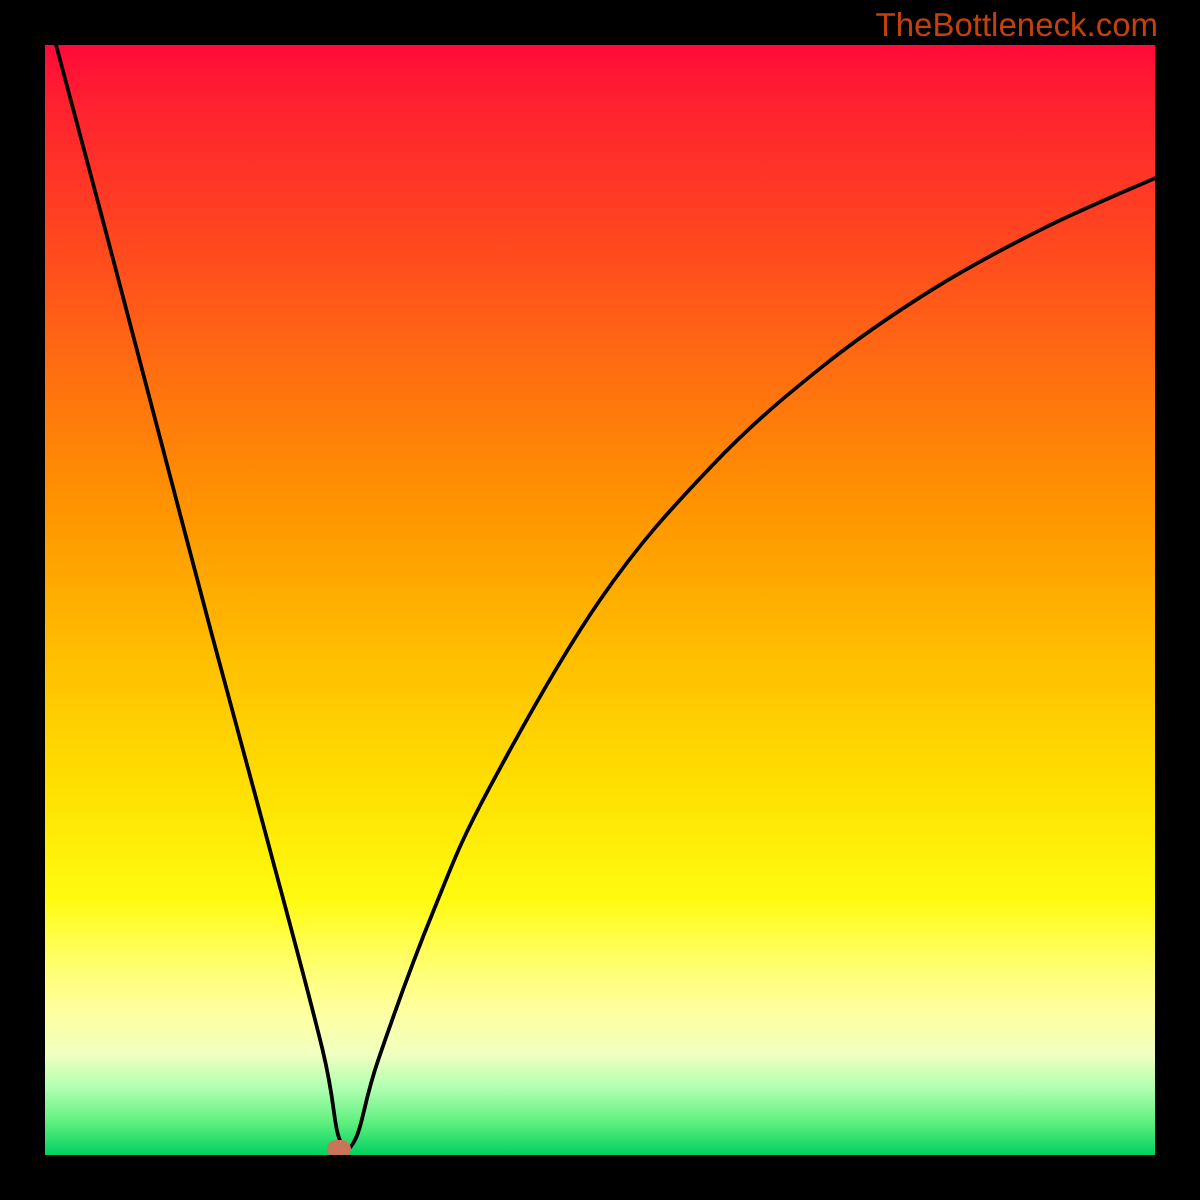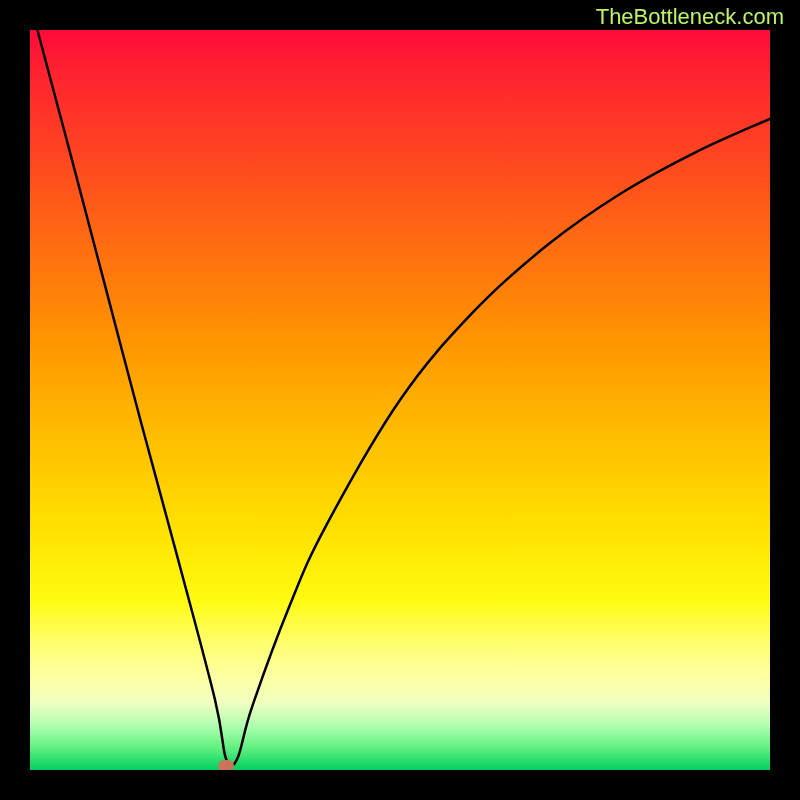--- a/index.html
+++ b/index.html
@@ -6,24 +6,24 @@
   body {
     width: 800px;
     height: 800px;
     background: #000;
     position: relative;
     overflow: hidden;
   }
   .watermark {
     position: absolute;
     top: 4px;
-    right: 16px;
+    right: 28px;
     font-family: Arial, sans-serif;
     font-size: 22px;
-    color: #bef264;
+    color: #c2410c;
     z-index: 10;
   }
   .plot-area {
     position: absolute;
     left: 30px;
     top: 30px;
     width: 740px;
     height: 740px;
     background: linear-gradient(to bottom,
       #ff0a3a 0%,

